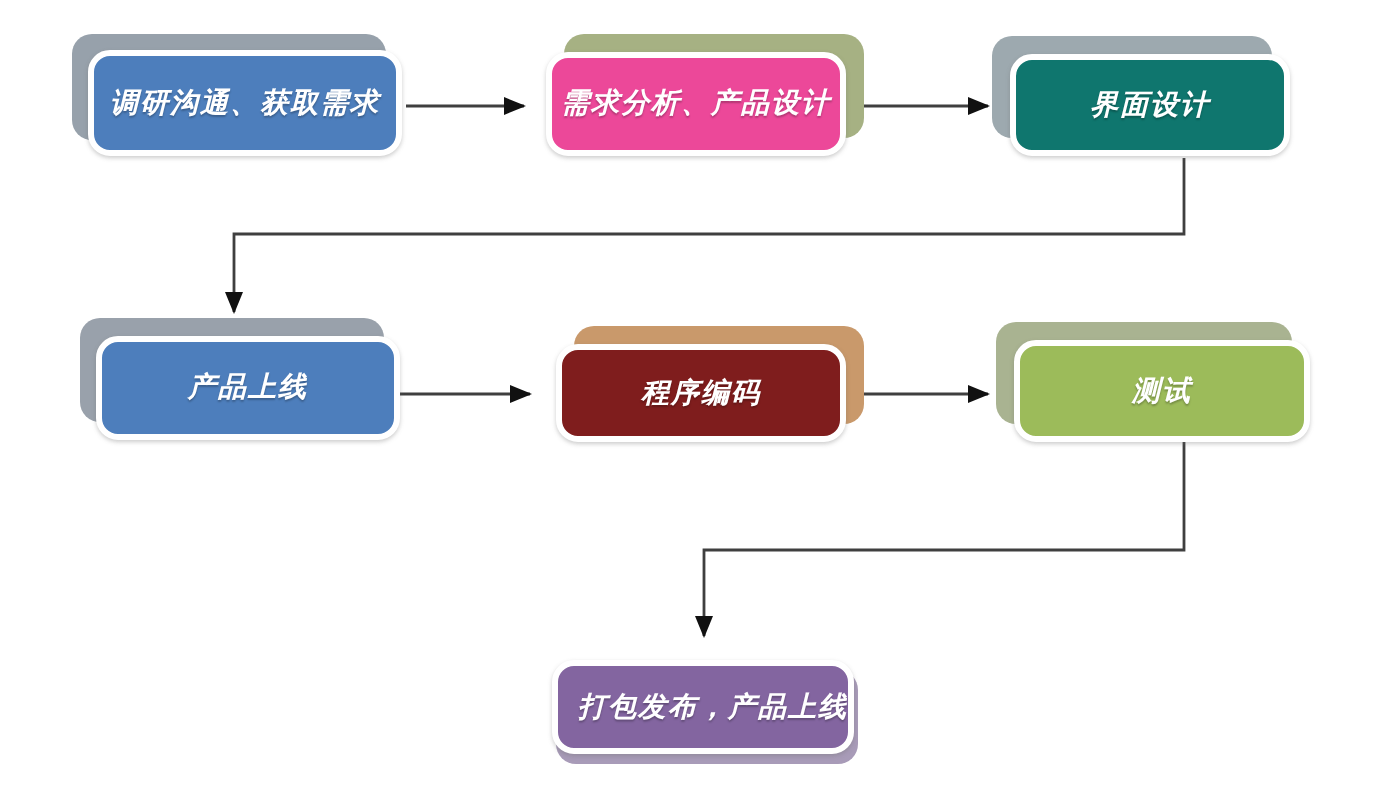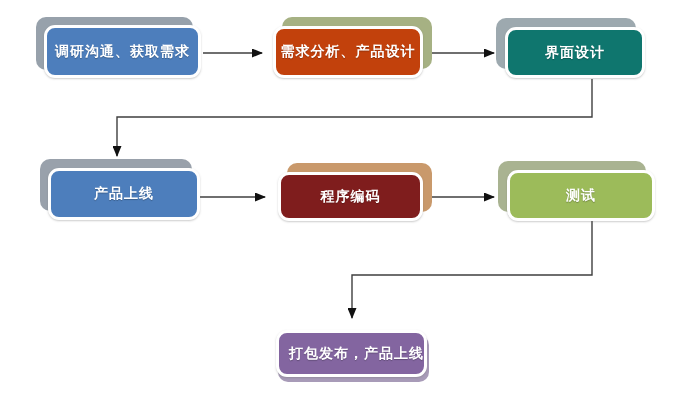--- a/index.html
+++ b/index.html
@@ -5,21 +5,21 @@
   html,body{margin:0;padding:0;background:#ffffff;}
   body{font-family:"DejaVu Sans","Liberation Sans",sans-serif;}
   .canvas{position:relative;width:700px;height:403px;background:#ffffff;overflow:hidden;}
   .connectors{position:absolute;left:0;top:0;width:700px;height:403px;}
   .node{position:absolute;}
   .back{position:absolute;width:100%;height:100%;border-radius:10px;}
   .card{position:absolute;left:0;top:0;right:0;bottom:0;border:3px solid #ffffff;border-radius:11px;
         display:flex;align-items:center;justify-content:center;
         box-shadow:0 1px 2px rgba(110,110,110,.35);}
   .label{color:#ffffff;font-weight:bold;font-size:14px;letter-spacing:1px;white-space:nowrap;
-         text-shadow:0 1px 1px rgba(0,0,0,.25);}
+         text-shadow:0 1px 1px rgba(0,0,0,.25);font-style:italic;}
   .n1{left:44px;top:25px;width:157px;height:53px}  .n1 .back{transform:translate(-8px,-8px)}
   .n2{left:273px;top:26px;width:150px;height:52px} .n2 .back{transform:translate(9px,-9px)}
   .n3{left:505px;top:27px;width:140px;height:51px} .n3 .back{transform:translate(-9px,-9px)}
   .n4{left:48px;top:168px;width:152px;height:52px} .n4 .back{transform:translate(-8px,-9px)}
   .n5{left:278px;top:172px;width:145px;height:49px}.n5 .back{transform:translate(9px,-9px)}
   .n6{left:507px;top:170px;width:148px;height:51px}.n6 .back{transform:translate(-9px,-9px)}
   .n7{left:276px;top:330px;width:151px;height:47px}.n7 .back{transform:translate(2px,5px)}
 </style>
 </head>
 <body>
@@ -42,21 +42,21 @@
 
   <div class="node n1">
     <div class="back" style="background: rgb(151, 161, 171);"></div>
     <div class="card" style="background: rgb(77, 126, 188);">
       <span class="label">调研沟通、获取需求</span>
     </div>
   </div>
 
   <div class="node n2">
     <div class="back" style="background: rgb(166, 177, 131);"></div>
-    <div class="card" style="background: #c2410c;">
+    <div class="card" style="background: #ec4899;">
       <span class="label">需求分析、产品设计</span>
     </div>
   </div>
 
   <div class="node n3">
     <div class="back" style="background: rgb(157, 169, 175);"></div>
     <div class="card" style="background: #0f766e;">
       <span class="label">界面设计</span>
     </div>
   </div>

